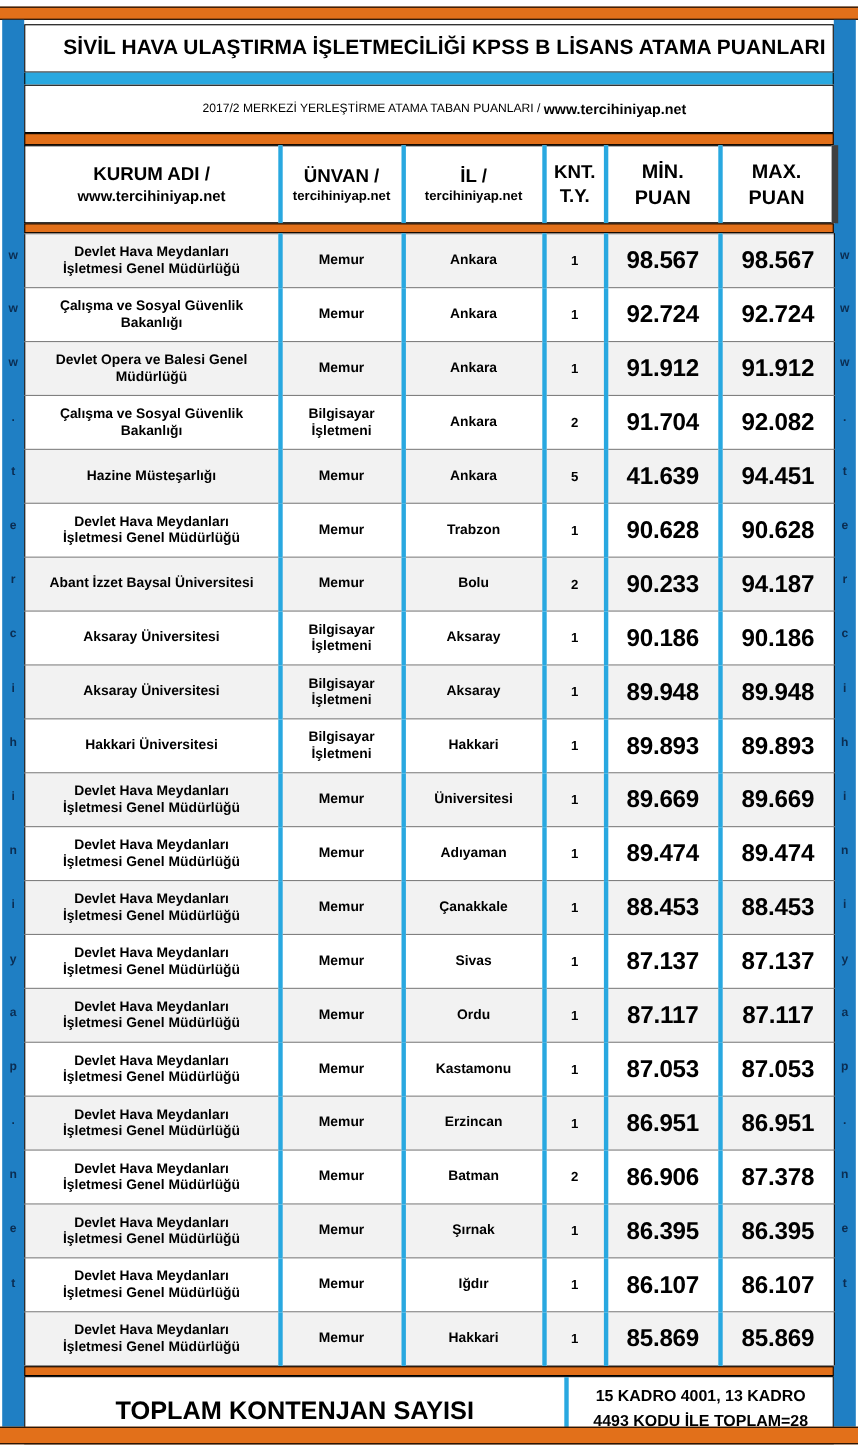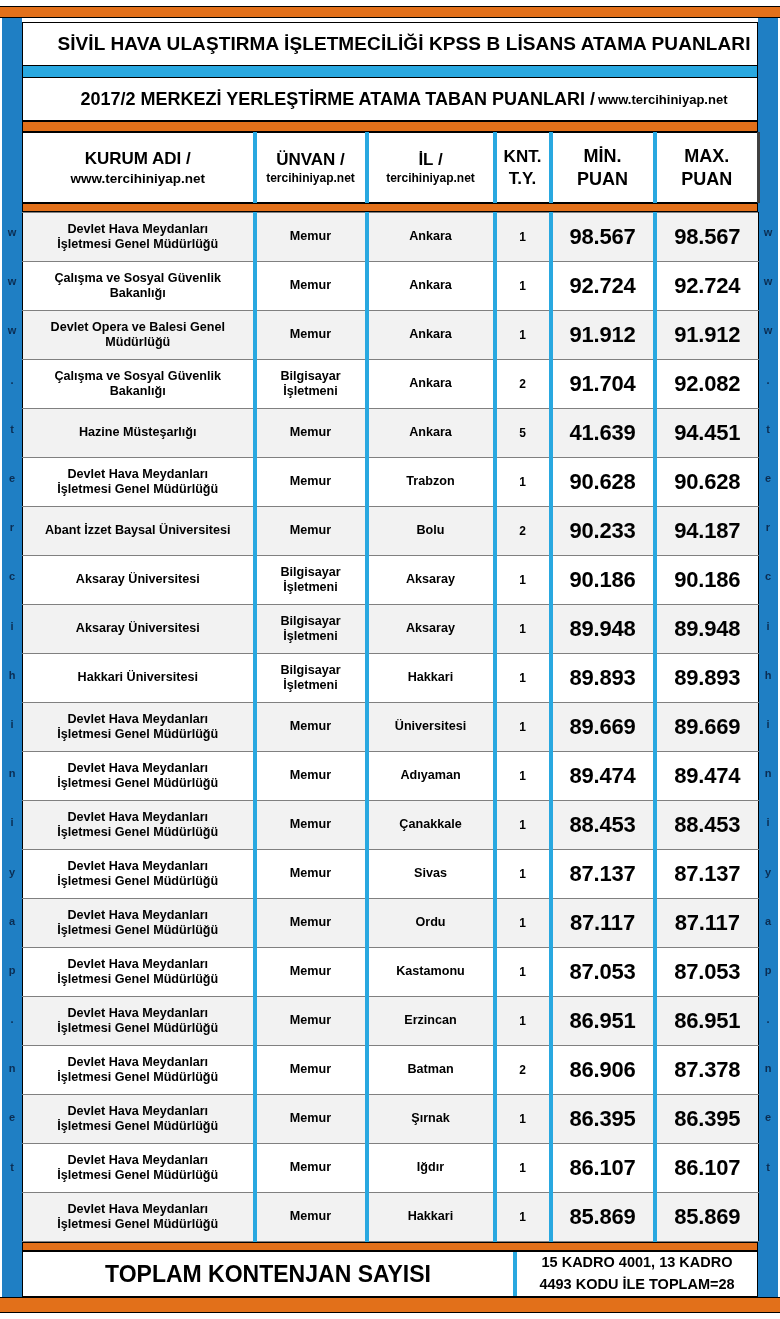--- a/index.html
+++ b/index.html
@@ -106,22 +106,22 @@
     background: #29A8E0;
     border: 1px solid #000;
     border-top: none;
     border-bottom: none;
     box-sizing: border-box;
   }
   .title-2 {
     height: 44px;
   }
   .title-2 .t2-main {
-    font-size: 18px;
-    font-weight: bold;
+    font-size: 11px;
+    font-weight: normal;
     color: #000;
   }
   .title-2 .t2-sub {
     font-size: 13px;
     font-weight: bold;
     color: #000;
     margin-left: 3px;
   }
 
   .sep-orange {
@@ -162,21 +162,21 @@
   .hdr-row th {
     background: #ffffff;
     border-left: 4px solid #29A8E0;
     border-right: 4px solid #29A8E0;
     border-top: 1px solid #000;
     border-bottom: 1px solid #000;
     height: 70px;
     line-height: 1.12;
   }
   .hdr-row th:first-child { border-left: 1px solid #000; }
-  .hdr-row th:last-child  { border-right: 3px solid #404040; margin-top: 20px; }
+  .hdr-row th:last-child  { border-right: 6px solid #404040; margin-top: 20px; }
   .h-main {
     display: block;
     font-size: 17px;
     font-weight: bold;
     color: #000;
   }
   .h-sub {
     display: block;
     font-size: 12px;
     font-weight: bold;
@@ -239,21 +239,21 @@
   .cell-score {
     font-size: 22px;
     font-weight: bold;
     color: #000;
     letter-spacing: -0.2px;
   }
 
   
   .footer {
     display: flex;
-    height: 46px;
+    height: 62px;
     border: 1px solid #000;
     box-sizing: border-box;
     background: #ffffff;
   }
   .footer-left {
     width: 494px;
     display: flex;
     align-items: center;
     justify-content: center;
     border-right: 4px solid #29A8E0;

